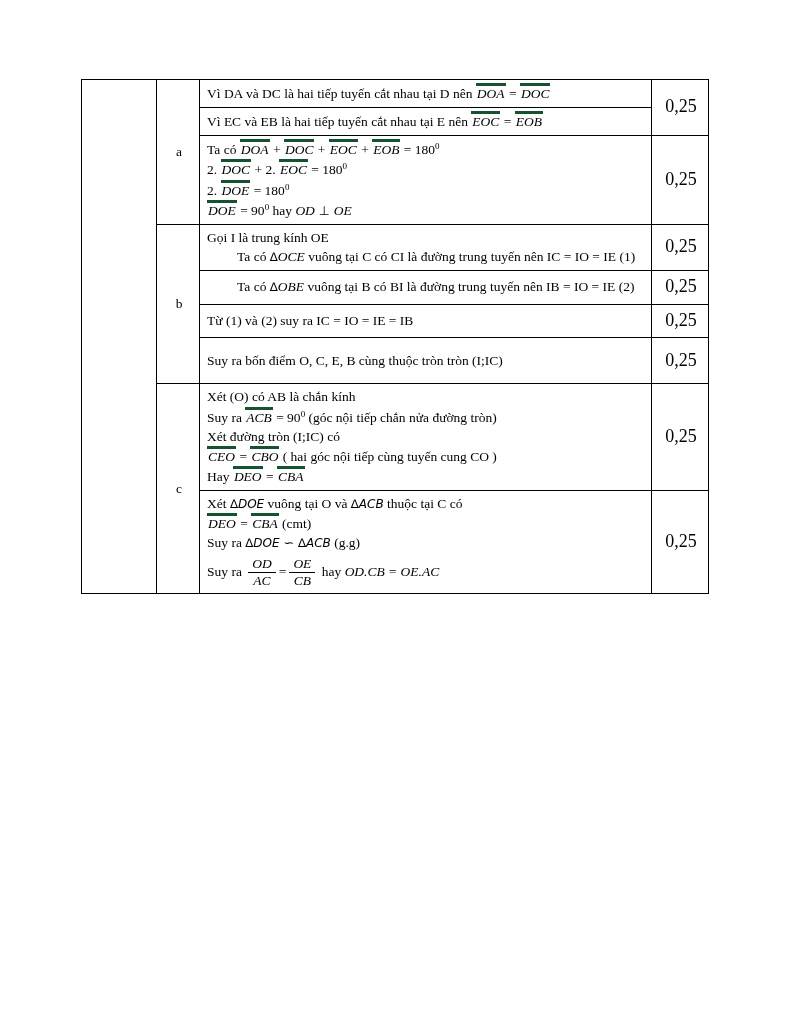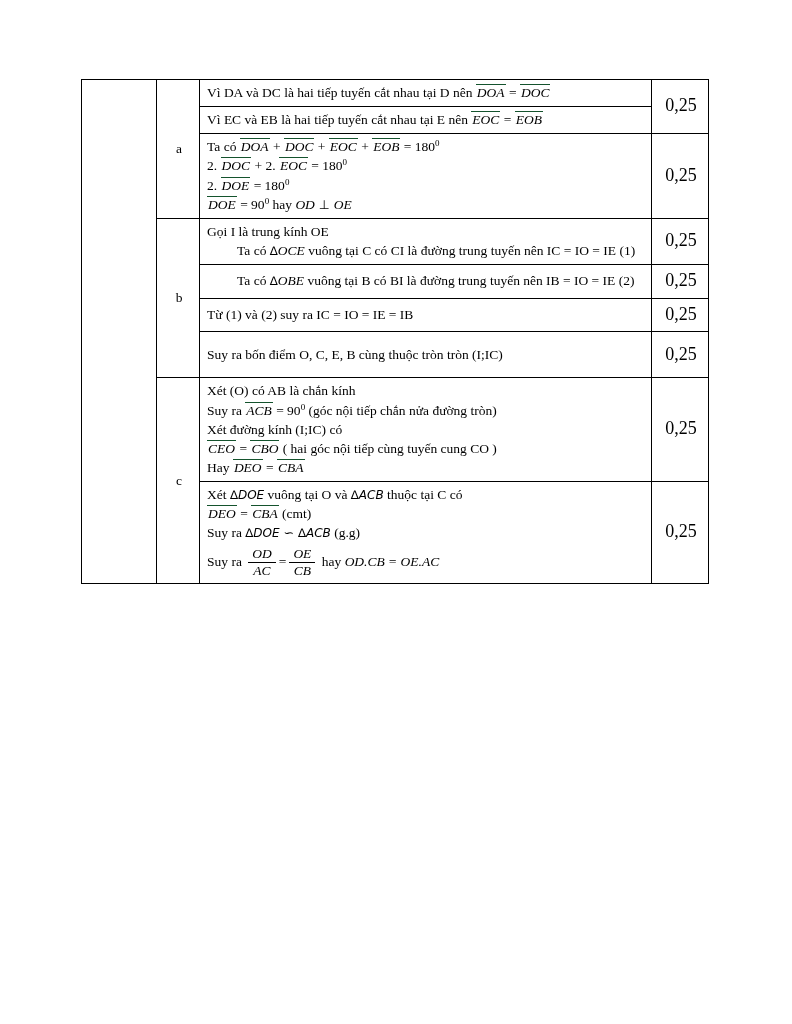--- a/index.html
+++ b/index.html
@@ -46,21 +46,21 @@
     vertical-align: middle;
   }
   td.partcell { font-size: 13.5px; }
   td.scorecell { font-size: 18px; font-family: Liberation Serif, serif; }
 
   .line { white-space: nowrap; }
   .wrapline { white-space: normal; margin-left: 30px; }
 
   
   .ovl {
-    border-top: 1px solid #14532d;
+    border-top: 3px solid #14532d;
     padding: 0 1px;
     font-style: italic;
     display: inline-block;
     line-height: 1.15;
   }
   .it { font-style: italic; }
   .sup { font-size: 9px; vertical-align: super; line-height: 0; }
   .sym { font-family: "DejaVu Sans", sans-serif; font-size: 12.5px; }
   .tri { font-family: "DejaVu Sans", sans-serif; font-size: 12px; }
 
@@ -167,21 +167,21 @@
       <tr>
         <td class="partcell" rowspan="2">c</td>
         <td class="cell-pad-lg">
           <div class="line">
             <span>Xét (O) có AB là chắn kính</span>
           </div>
           <div class="line">
             <span>Suy ra </span><span class="ovl">ACB</span><span> = 90</span><span class="sup">0</span><span> (góc nội tiếp chắn nửa đường tròn)</span>
           </div>
           <div class="line">
-            <span>Xét đường kính (I;IC) có</span>
+            <span>Xét đường tròn (I;IC) có</span>
           </div>
           <div class="line">
             <span class="ovl">CEO</span><span> = </span><span class="ovl">CBO</span><span> ( hai góc nội tiếp cùng tuyến cung CO )</span>
           </div>
           <div class="line">
             <span>Hay </span><span class="ovl">DEO</span><span> = </span><span class="ovl">CBA</span>
           </div>
         </td>
         <td class="scorecell">0,25</td>
       </tr>

